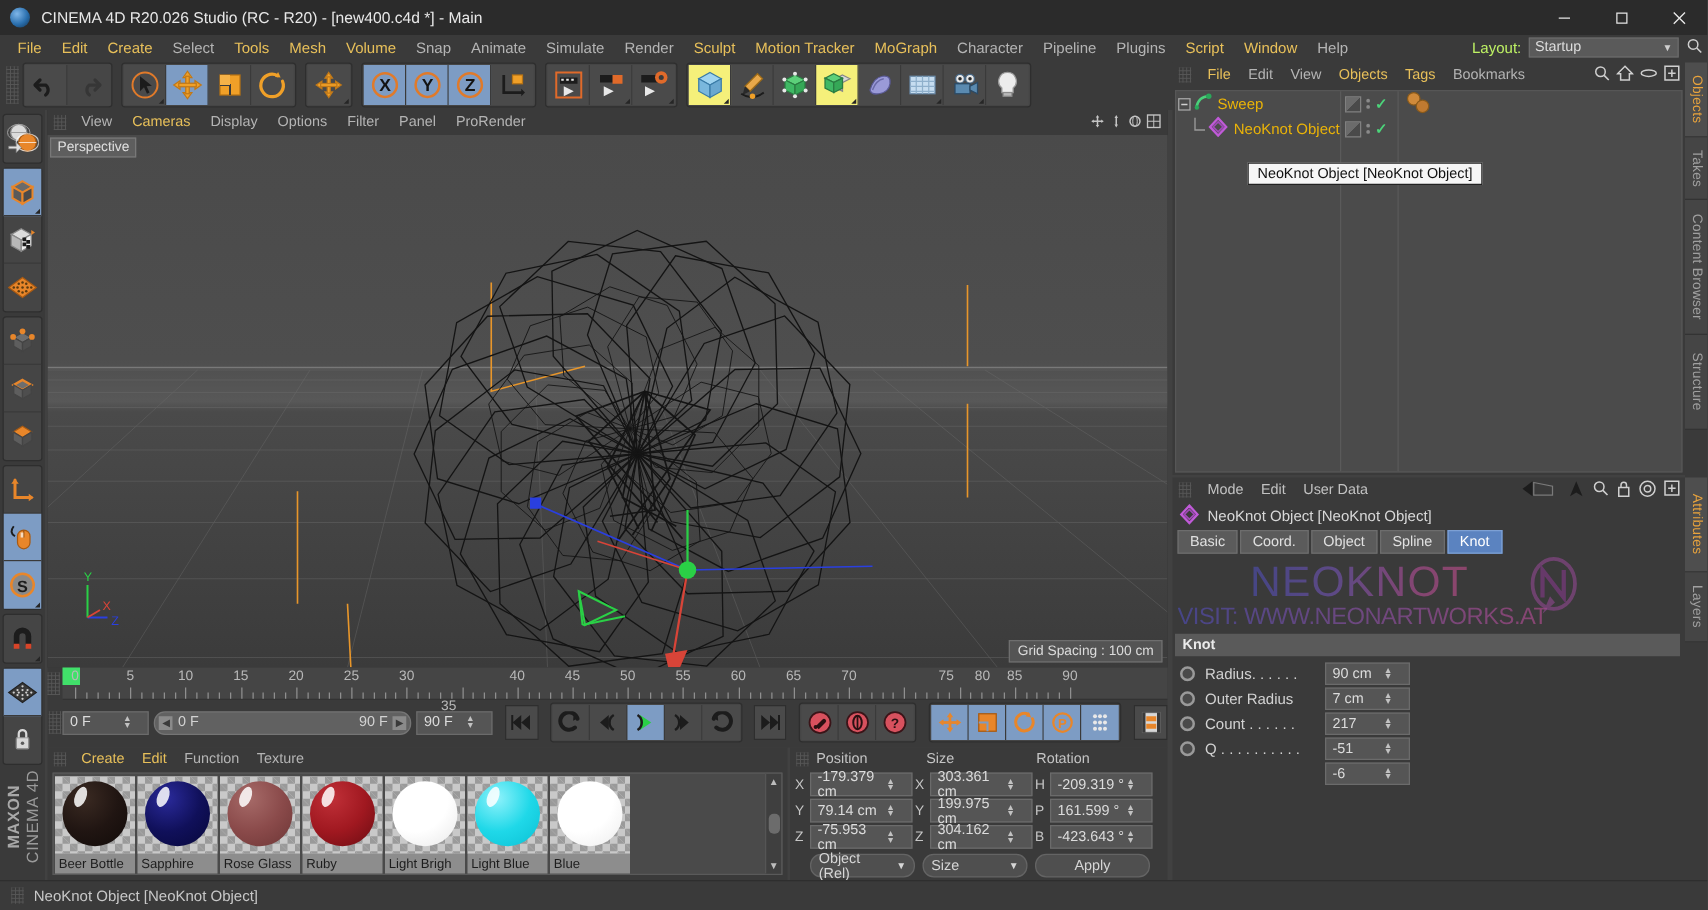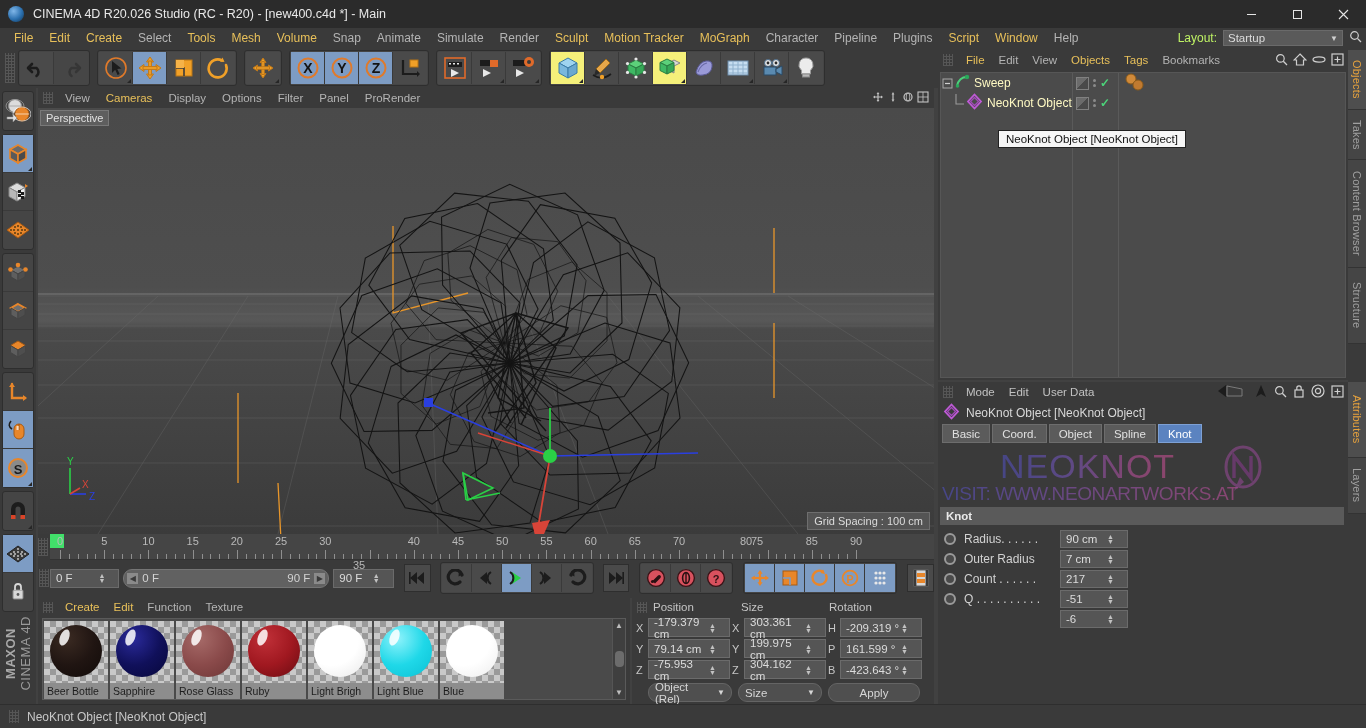--- a/index.html
+++ b/index.html
@@ -176,21 +176,21 @@
   .om-menu .grip { height:12px; margin:0 6px 0 1px; }
   .om-menu .mi { padding:0 7px; color:#b4b4b4; }
   .om-menu .mi.hl { color:#e8c05a; }
   .om-icons { margin-left:auto; display:flex; gap:5px; padding-right:4px; align-items:center; }
   .om-body { position:absolute; left:2px; top:22px; right:2px; bottom:2px;
              background:#4b4b4b; border:1px solid #565656; }
   .om-col1 { position:absolute; left:0; top:0; bottom:0; width:132px; border-right:1px solid #5a5a5a; }
   .om-col2 { position:absolute; left:132px; top:0; bottom:0; width:46px; border-right:1px solid #5a5a5a; }
   .om-col3 { position:absolute; left:178px; top:0; bottom:0; right:0; }
   .om-row { height:20px; display:flex; align-items:center; font-size:12px; }
-  .om-name { color:#fef9c3; }
+  .om-name { color:#eab308; }
   .om-tree { width:13px; display:flex; align-items:center; justify-content:center; color:#a8a8a8; font-size:10px; }
   .om-ctrl { display:flex; align-items:center; height:20px; padding-left:3px; gap:4px; }
   .om-square { width:13px; height:13px; background:linear-gradient(135deg,#6b6b6b 50%,#4a4a4a 50%);
                border:1px solid #808080; }
   .om-dots { display:flex; flex-direction:column; gap:2px; }
   .om-dots i { width:3px; height:3px; border-radius:50%; background:#8a8a8a; display:block; }
   .om-check { color:#4cd47a; font-size:12px; font-weight:bold; }
   .tooltip {
     position:absolute; left:998px; top:130px; background:#f6f6f6; border:1px solid #222;
     color:#111; font-size:11.5px; padding:2px 7px; z-index:30; white-space:nowrap;
@@ -959,21 +959,21 @@
           <div class="tl-tick" style="left: 637.956px; height: 5px;"></div>
           <div class="tl-tick" style="left: 646.8px; height: 5px;"></div>
           <div class="tl-tick" style="left: 655.644px; height: 5px;"></div>
           <div class="tl-tick" style="left: 664.489px; height: 5px;"></div>
           <div class="tl-num" style="left: 707px;">75</div>
           <div class="tl-tick" style="left: 673.333px; height: 9px;"></div>
           <div class="tl-tick" style="left: 682.178px; height: 5px;"></div>
           <div class="tl-tick" style="left: 691.022px; height: 5px;"></div>
           <div class="tl-tick" style="left: 699.867px; height: 5px;"></div>
           <div class="tl-tick" style="left: 708.711px; height: 5px;"></div>
-          <div class="tl-num" style="left: 696px;">80</div>
+          <div class="tl-num" style="left: 736px;">80</div>
           <div class="tl-tick" style="left: 717.556px; height: 9px;"></div>
           <div class="tl-tick" style="left: 726.4px; height: 5px;"></div>
           <div class="tl-tick" style="left: 735.244px; height: 5px;"></div>
           <div class="tl-tick" style="left: 744.089px; height: 5px;"></div>
           <div class="tl-tick" style="left: 752.933px; height: 5px;"></div>
           <div class="tl-num" style="left: 761.778px;">85</div>
           <div class="tl-tick" style="left: 761.778px; height: 9px;"></div>
           <div class="tl-tick" style="left: 770.622px; height: 5px;"></div>
           <div class="tl-tick" style="left: 779.467px; height: 5px;"></div>
           <div class="tl-tick" style="left: 788.311px; height: 5px;"></div>

